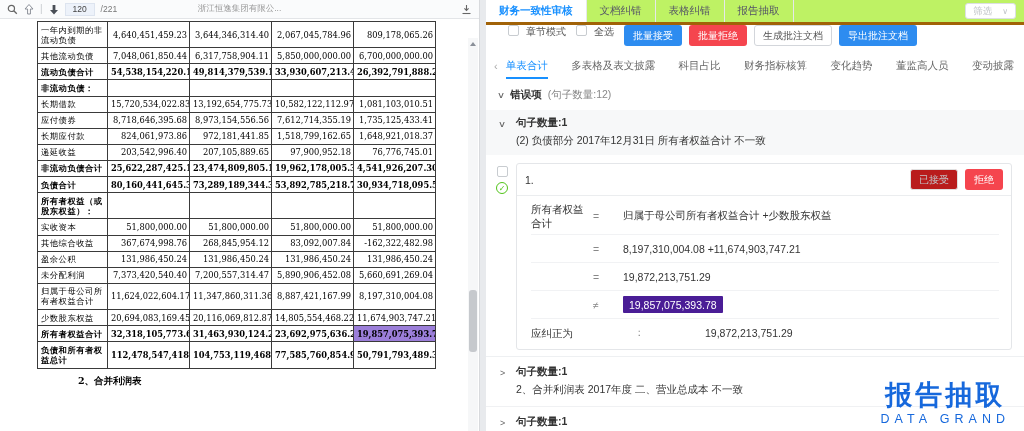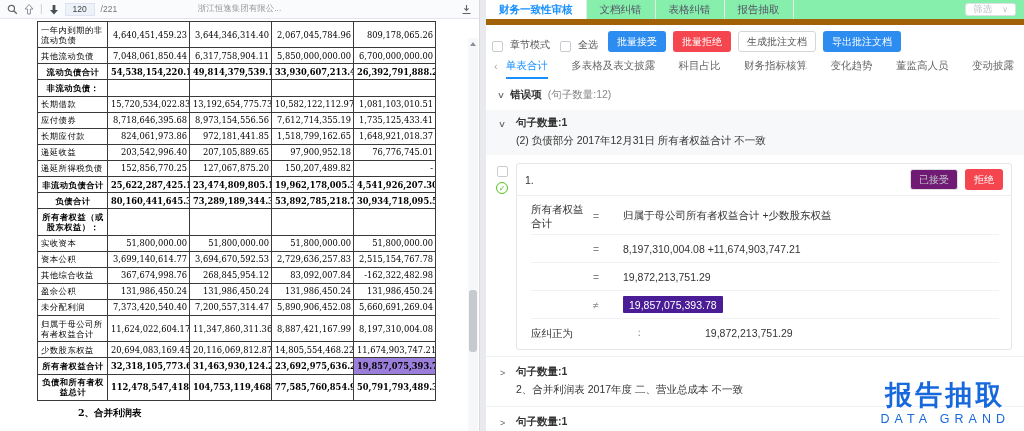--- a/index.html
+++ b/index.html
@@ -15,38 +15,38 @@
   .page-total { font-size:8.5px; color:#777; }
   .doc-title { position:absolute; left:0; right:0; text-align:center; font-size:8.5px; color:#999; pointer-events:none; }
   .tb-download { margin-left:auto; }
 
   .doc-area { position:relative; height:412px; background:#fff; padding-top:2px; }
   table.fin { border-collapse:collapse; margin-left:37px; table-layout:fixed; width:398px;
               font-family:"DejaVu Serif","Liberation Serif",serif; color:#000; }
   table.fin td { border:1px solid #3a3a3a; padding:2.5px 2px 2.5px 3px; font-size:8.3px; line-height:1.22; overflow:hidden; }
   table.fin td.lbl { width:70px; text-align:left; word-break:break-all; letter-spacing:.5px; }
   table.fin td.val { width:82px; text-align:right; white-space:nowrap; }
-  table.fin tr.bold td { font-weight:bold;text-align:center; }
+  table.fin tr.bold td { font-weight:bold; }
   table.fin td.hl { background:#9b7ed9; }
   .doc-caption { margin:6px 0 0 78px; font-size:9.5px; font-weight:bold; color:#000; font-family:"DejaVu Serif","Liberation Serif",serif; }
 
   .vscroll { position:absolute; top:19px; bottom:0; right:1px; width:10px; background:#f6f7f8; }
   .vscroll .arrow { display:block; width:0; height:0; margin:4px auto 0; border-left:3px solid transparent; border-right:3px solid transparent; border-bottom:4px solid #8a8f98; }
   .vscroll .thumb { position:absolute; left:1px; right:1px; top:252px; height:62px; background:#c6c9cd; border-radius:3px; }
 
   
   .right-pane { position:absolute; left:486px; top:0; width:538px; height:431px; background:#fff; overflow:hidden; }
 
-  .tabbar { height:25px; background:#86efac; border-bottom:6px solid #a16207; display:flex; align-items:stretch; font-size:10.5px;justify-content:flex-end; }
+  .tabbar { height:25px; background:#bef264; border-bottom:3px solid #a16207; display:flex; align-items:stretch; font-size:10.5px;justify-content:flex-end; }
   .tab { padding:0 13px; display:flex; align-items:center; color:#556; border-right:1px solid #e6e8ea; cursor:pointer; white-space:nowrap; }
   .tab.active { background:#fff; color:#1890ff; font-weight:bold; border-right:1px solid #e6e8ea; }
   .filter-select { margin:3px 8px 3px auto; border:1px solid #dcdfe3; border-radius:3px; background:#fff; color:#c0c4c8; font-size:9.5px; display:flex; align-items:center; gap:10px; padding:0 7px; }
   .filter-select .chev { font-size:8px; color:#c0c4c8; }
 
-  .action-row { height:27px; display:flex; align-items:flex-end; gap:7px; padding:0 6px; font-size:10px; color:#555; }
+  .action-row { height:27px; display:flex; align-items:flex-start; gap:7px; padding:0 22px; font-size:10px; color:#555; }
   .cbx { width:11px; height:11px; border:1px solid #c8ccd0; border-radius:2px; background:#fff; flex:none; }
   .cbx-label { margin-right:3px; }
   .btn { font-size:10px; padding:2.5px 8px; border-radius:3px; border:1px solid transparent; white-space:nowrap; cursor:pointer; }
   .btn.blue { background:#2d8cf0; color:#fff; }
   .btn.red { background:#f5454e; color:#fff; }
   .btn.plain { background:#fff; color:#555; border-color:#d3d6db; }
 
   .subtabs { height:27px; display:flex; align-items:center; padding:0 10px 0 8px; font-size:10.5px; color:#666; }
   .subtab-chevron { color:#aaa; font-size:11px; margin-right:8px; }
   .subtab-list { flex:1; display:flex; justify-content:space-between; align-items:center; height:100%; }
@@ -62,21 +62,21 @@
   .group-header .chev-down { position:absolute; left:13px; top:9px; }
   .group-count { font-weight:600; }
   .group-desc { margin-top:4px; }
 
   .card-row { display:flex; gap:6px; padding:8px 12px 6px 8px; }
   .gutter { width:16px; flex:none; display:flex; flex-direction:column; align-items:center; gap:5px; padding-top:3px; }
   .check-circle { width:12px; height:12px; border:1px solid #52c41a; border-radius:50%; color:#52c41a; font-size:8px; line-height:11px; text-align:center; background:#fff; }
   .card { flex:1; border:1px solid #e4e6e9; border-radius:3px; background:#fff; }
   .card-header { display:flex; align-items:center; padding:5px 8px; border-bottom:1px solid #ebedef; font-size:10.5px; color:#333; }
   .card-header .spacer { flex:1; }
-  .btn.disabled { background:#701a75; border-color:#e0e0e0; color:#c3c6ca; cursor:default; margin-right:7px; }
+  .btn.disabled { background:#b91c1c; border-color:#e0e0e0; color:#c3c6ca; cursor:default; margin-right:7px; }
   .card-body { padding:2px 12px 2px 14px; }
   .eq-row { display:flex; align-items:center; min-height:28px; border-bottom:1px solid #f1f2f4; font-size:10.5px; color:#333; }
   .eq-row:last-child { border-bottom:none;gap:41px; }
   .eq-label { width:62px; flex:none; padding:4px 0; line-height:1.35; }
   .eq-op { width:30px; flex:none; color:#888; }
   .badge { display:inline-block; background:#4a1d96; color:#fff; padding:2.5px 6px; border-radius:1px; }
 
   .items { border-top:1px solid #eef0f2; }
   .item { position:relative; padding:8px 10px 9px 30px; border-bottom:1px solid #f0f1f3; font-size:10.5px; color:#333; }
   .item .chev-right { position:absolute; left:14px; top:11px; color:#666; font-size:9px; }
@@ -172,27 +172,20 @@
             <td class="val">1,518,799,162.65</td>
             <td class="val">1,648,921,018.37</td>
           </tr>
           <tr>
             <td class="lbl">递延收益</td>
             <td class="val">203,542,996.40</td>
             <td class="val">207,105,889.65</td>
             <td class="val">97,900,952.18</td>
             <td class="val">76,776,745.01</td>
           </tr>
-          <tr>
-            <td class="lbl">递延所得税负债</td>
-            <td class="val">152,856,770.25</td>
-            <td class="val">127,067,875.20</td>
-            <td class="val">150,207,489.82</td>
-            <td class="val">-</td>
-          </tr>
           <tr class="bold">
             <td class="lbl">非流动负债合计</td>
             <td class="val">25,622,287,425.18</td>
             <td class="val">23,474,809,805.15</td>
             <td class="val">19,962,178,005.31</td>
             <td class="val">4,541,926,207.30</td>
           </tr>
           <tr class="bold">
             <td class="lbl">负债合计</td>
             <td class="val">80,160,441,645.36</td>
@@ -206,27 +199,20 @@
             <td class="val"></td>
             <td class="val"></td>
             <td class="val"></td>
           </tr>
           <tr>
             <td class="lbl">实收资本</td>
             <td class="val">51,800,000.00</td>
             <td class="val">51,800,000.00</td>
             <td class="val">51,800,000.00</td>
             <td class="val">51,800,000.00</td>
-          </tr>
-          <tr>
-            <td class="lbl">资本公积</td>
-            <td class="val">3,699,140,614.77</td>
-            <td class="val">3,694,670,592.53</td>
-            <td class="val">2,729,636,257.83</td>
-            <td class="val">2,515,154,767.78</td>
           </tr>
           <tr>
             <td class="lbl">其他综合收益</td>
             <td class="val">367,674,998.76</td>
             <td class="val">268,845,954.12</td>
             <td class="val">83,092,007.84</td>
             <td class="val">-162,322,482.98</td>
           </tr>
           <tr>
             <td class="lbl">盈余公积</td>

